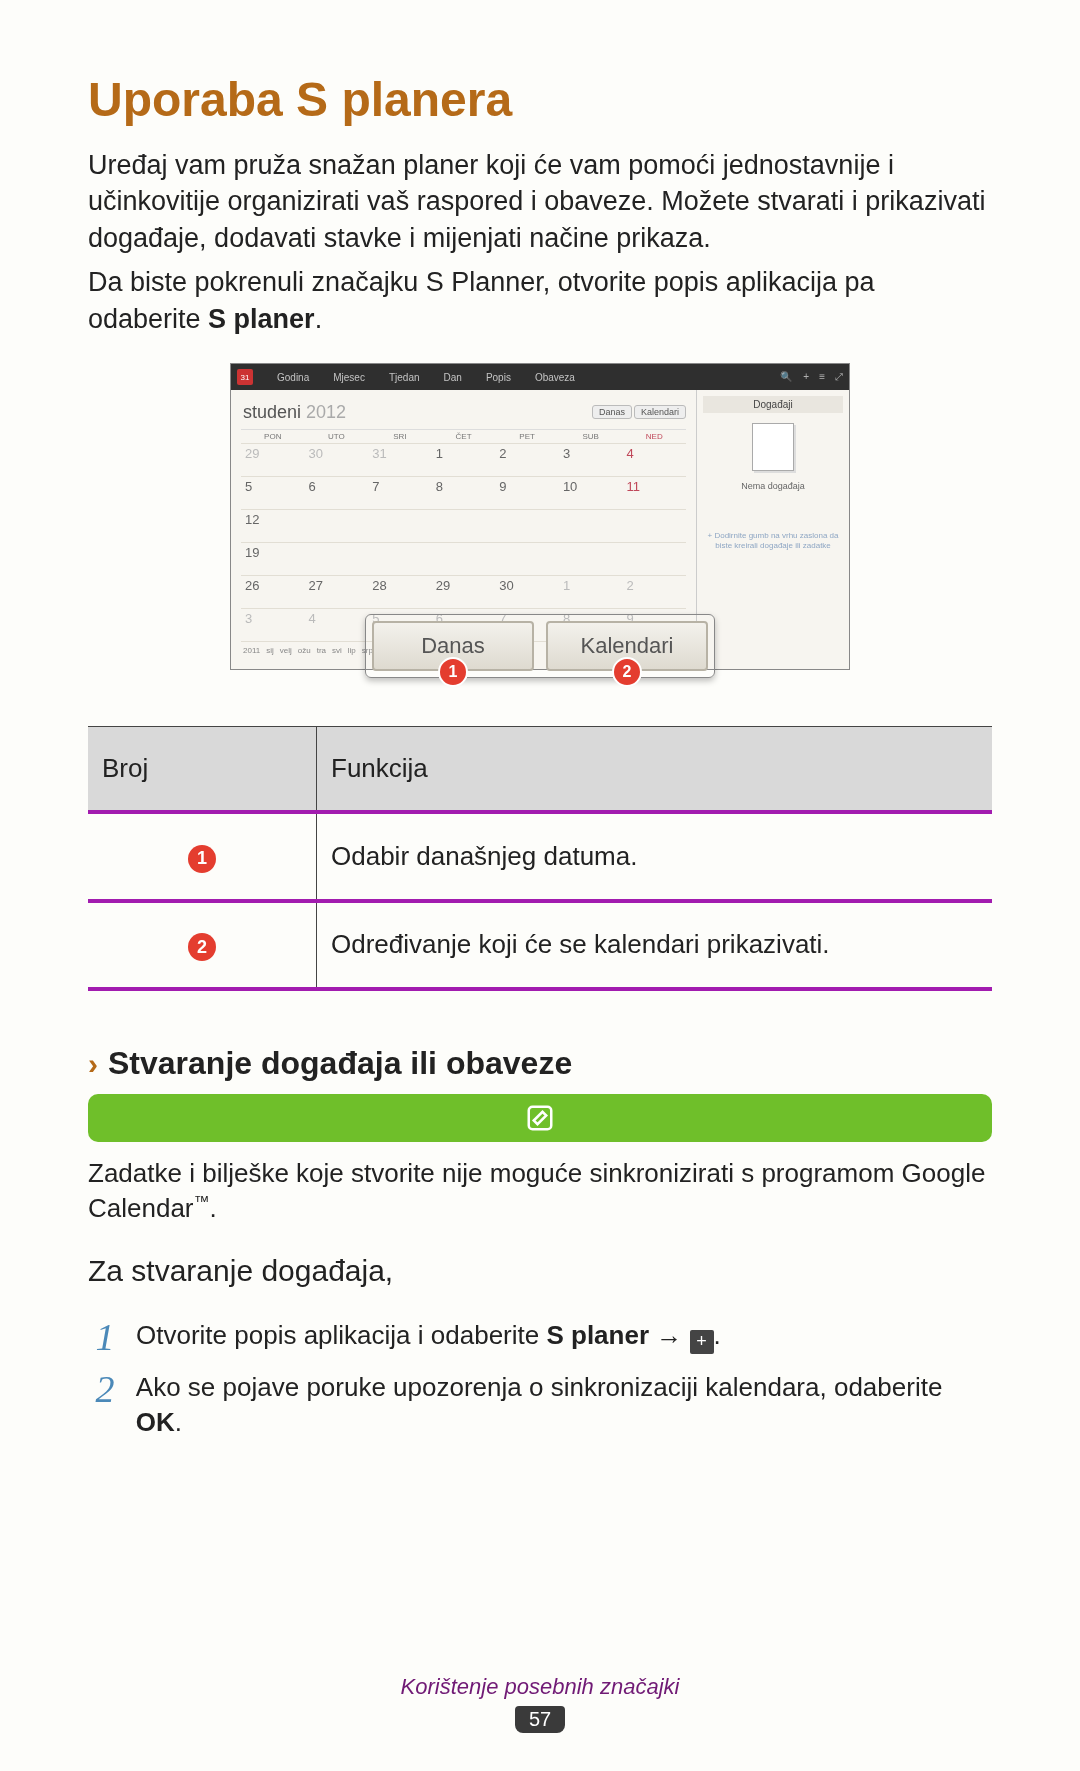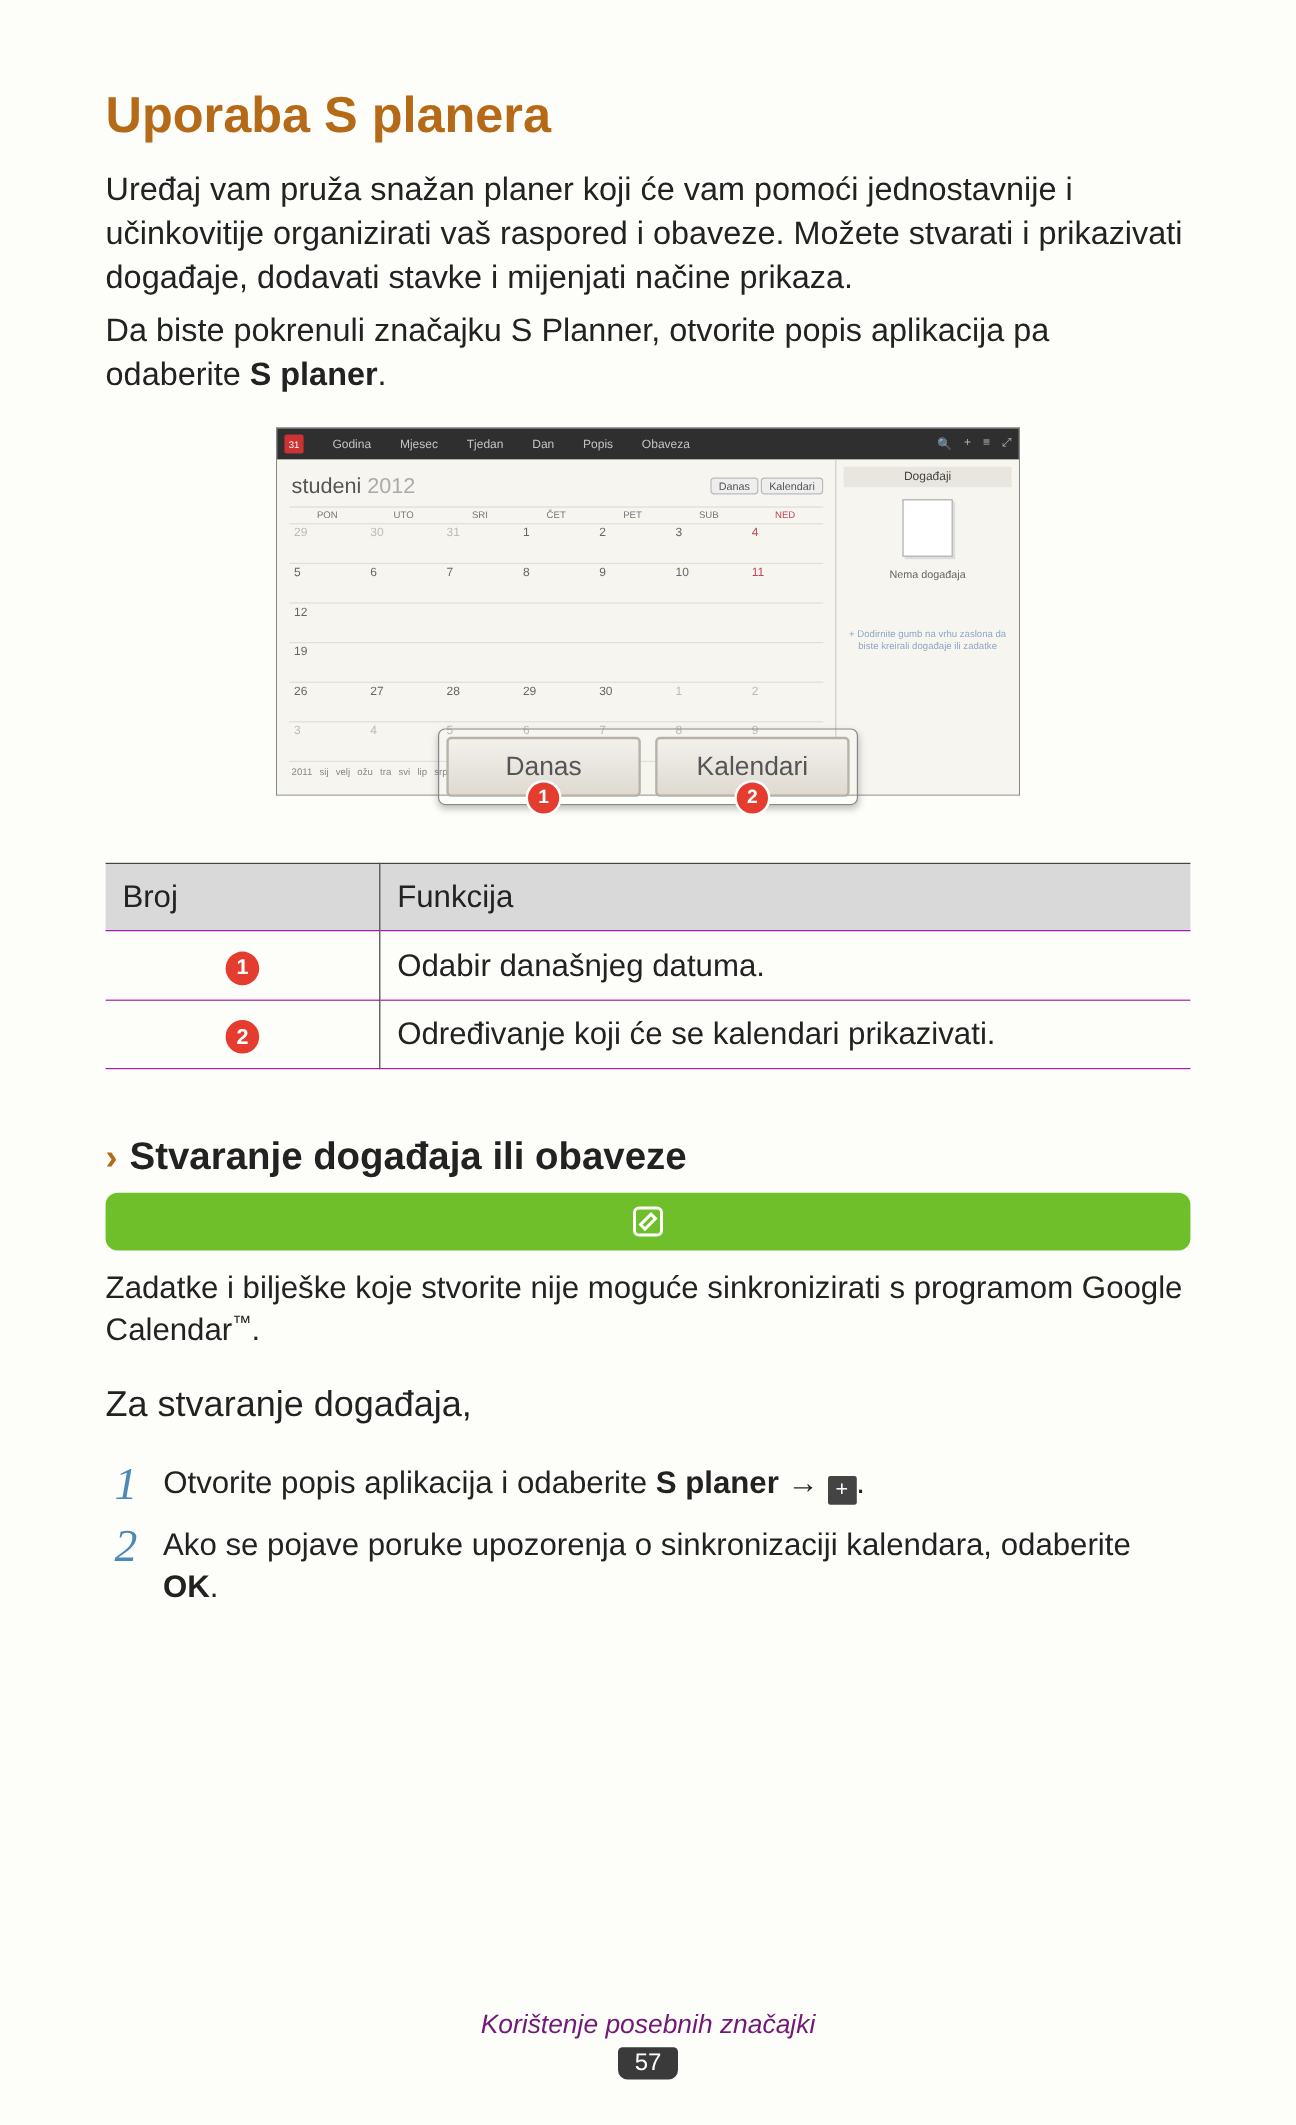--- a/index.html
+++ b/index.html
@@ -12,21 +12,21 @@
     width: 1080px;
     height: 1771px;
     box-sizing: border-box;
     padding: 72px 88px 40px 88px;
     position: relative;
     background: #fdfdfa;
     margin: 0 auto;
   }
   h1.title {
     color: #b56a18;
-    font-size: 42px;
+    font-size: 48px;
     font-weight: 700;
     margin: 0 0 20px 0;
   }
   .body-text {
     font-size: 27px;
     line-height: 1.35;
     margin: 0 0 8px 0;
   }
   .body-text .select-label { font-weight: 700; }
 
@@ -64,21 +64,21 @@
   .ss-side .ev-title { background:#e9e6df; padding:3px 12px; font-size:10px; color:#444; margin-bottom:10px;}
   .ss-side .note-icon { width:40px;height:46px;border:1px solid #aaa;margin:10px auto;background:#fff; box-shadow:2px 2px 0 #ddd;}
   .ss-side .plus-hint { margin-top:40px; font-size:8px; color:#8fa7c4; line-height:1.2;}
   .ss-month { font-size:18px; color:#555; margin:4px 0 6px 2px;}
   .ss-month .year { color:#aaa; }
   .ss-pills { float:right; margin-top:-24px; display:flex; gap:2px;}
   .ss-pill { border:1px solid #bbb; border-radius:3px; background:#eee; font-size:9px; padding:1px 6px; color:#555;}
   .ss-grid { border-top:1px solid #ddd; }
   .ss-row { display:flex; border-bottom:1px solid #e2ded4; }
   .ss-head .ss-cell { font-size:8px; color:#777; text-align:center; padding:2px 0;}
-  .ss-cell { flex:1; height:28px; font-size:10px; color:#666; padding:2px 4px; position:relative; min-width:0;}
+  .ss-cell { flex:1; height:28px; font-size:13px; color:#666; padding:2px 4px; position:relative; min-width:0;}
   .ss-head .ss-cell { height:auto; }
   .ss-cell.faded { color:#bbb; }
   .ss-cell.sun { color:#c0485a; }
   .ss-monthbar { display:flex; gap:6px; font-size:8px; color:#888; padding:4px 2px;}
   .ss-monthbar .cur { background:#4a8; color:#fff; padding:0 3px; border-radius:2px;}
   .callout {
     position: relative;
     margin: -92px auto 68px auto;
     width: 348px;
     display:flex;
@@ -111,22 +111,22 @@
   }
 
   
   table.func {
     width: 100%;
     border-collapse: collapse;
     margin-top: -20px;
   }
   table.func th, table.func td {
     border-top: 1px solid #444;
-    border-bottom: 1px solid #a21caf;
-    padding: 12px 14px;
+    border-bottom: 4px solid #a21caf;
+    padding: 26px 14px;
     font-size: 26px;
     text-align: left;
     margin-top: 27px;
   }
   table.func th {
     background: #d9d9d9;
     font-weight: 400;
   }
   table.func td.num-cell { text-align:center; width: 200px;}
   .inline-badge {

